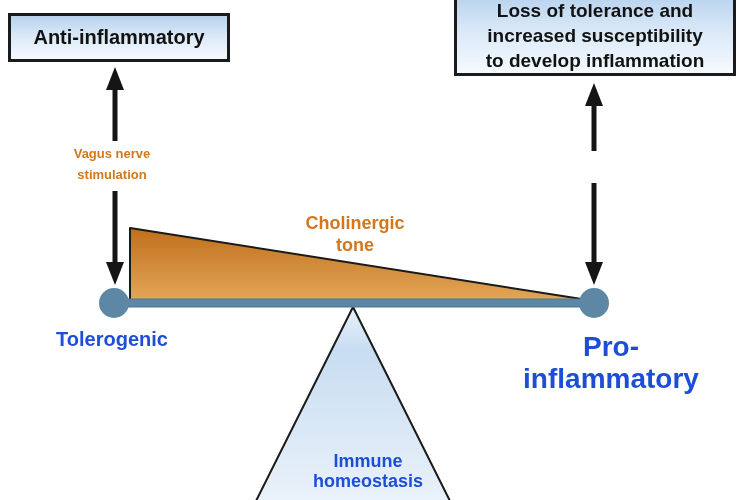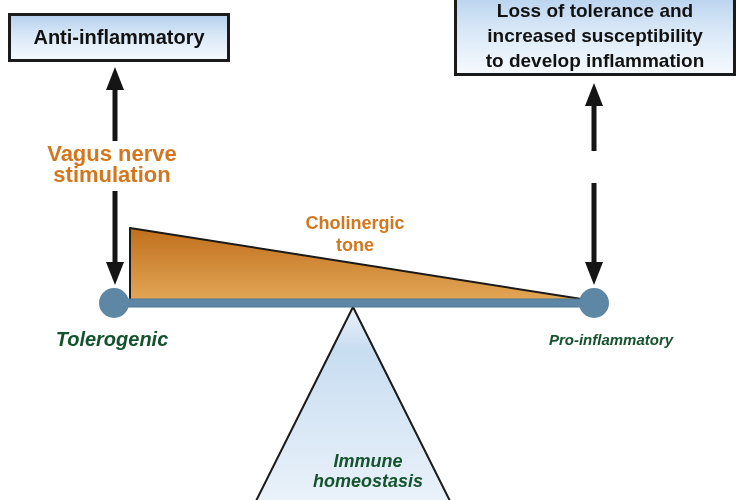--- a/index.html
+++ b/index.html
@@ -11,26 +11,26 @@
   .box{
     position:absolute;box-sizing:border-box;border:3px solid #1b1b1b;
     background:linear-gradient(to bottom,#b7d2ee 0%,#d9e8f7 45%,#f5fafe 100%);
     display:flex;flex-direction:column;align-items:center;justify-content:center;
     text-align:center;font-weight:bold;color:#121212;
   }
   .box-anti{left:8px;top:13px;width:222px;height:49px;font-size:20px;}
   .box-loss{left:454px;top:-8px;width:282px;height:84px;font-size:19px;line-height:25px;padding-top:3px;}
   .lbl{position:absolute;text-align:center;font-weight:bold;}
   .orange{color:#d2771e;}
-  .black{color:#14532d;font-style:italic;}
-  .lbl-vns{left:40px;top:143px;width:144px;font-size:22px;line-height:21px;}
+  .black{color:#1d4ed8;}
+  .lbl-vns{left:40px;top:143px;width:144px;font-size:13px;line-height:21px;}
   .lbl-vagotomy{left:524px;top:156px;width:140px;font-size:18px;line-height:21px;}
   .lbl-chol{left:285px;top:204px;width:140px;font-size:18px;line-height:22px;margin-top:8px;}
   .lbl-tol{left:32px;top:328px;width:160px;font-size:20px;}
-  .lbl-pro{left:521px;top:331px;width:180px;font-size:15px;}
+  .lbl-pro{left:521px;top:331px;width:180px;font-size:28px;}
   .lbl-imm{left:288px;top:451px;width:160px;font-size:18px;line-height:20px;}
 </style>
 </head>
 <body>
 
 <div id="stage">
 
   <svg id="shapes" viewBox="0 0 742 500" xmlns="http://www.w3.org/2000/svg">
     <defs>
       <linearGradient id="gradWedge" x1="0" y1="0" x2="0" y2="1">

